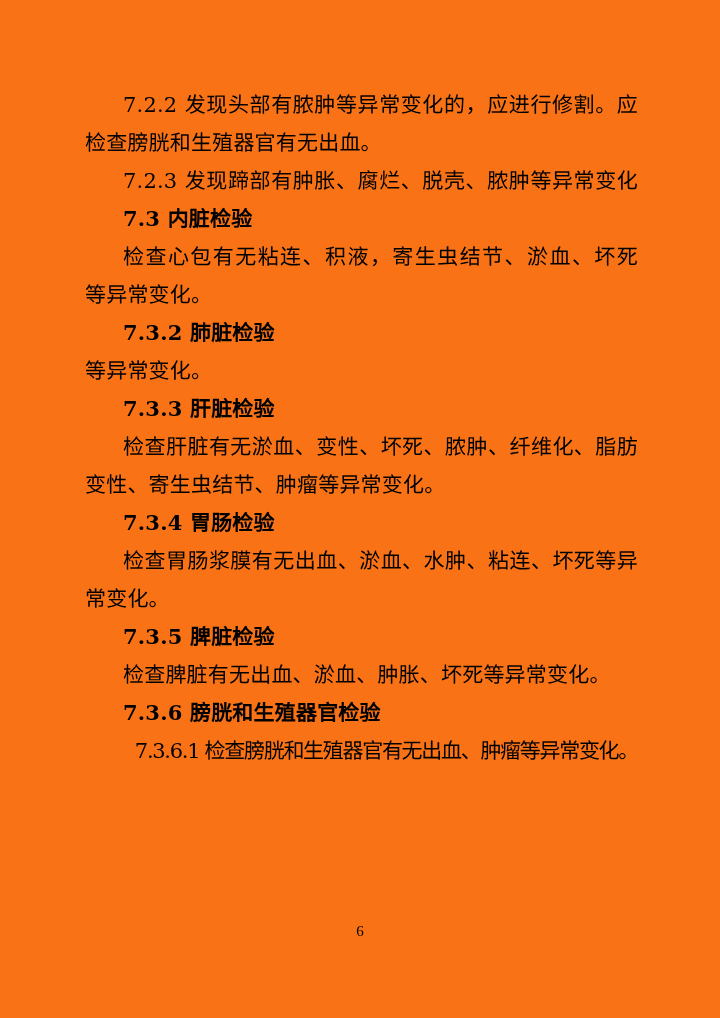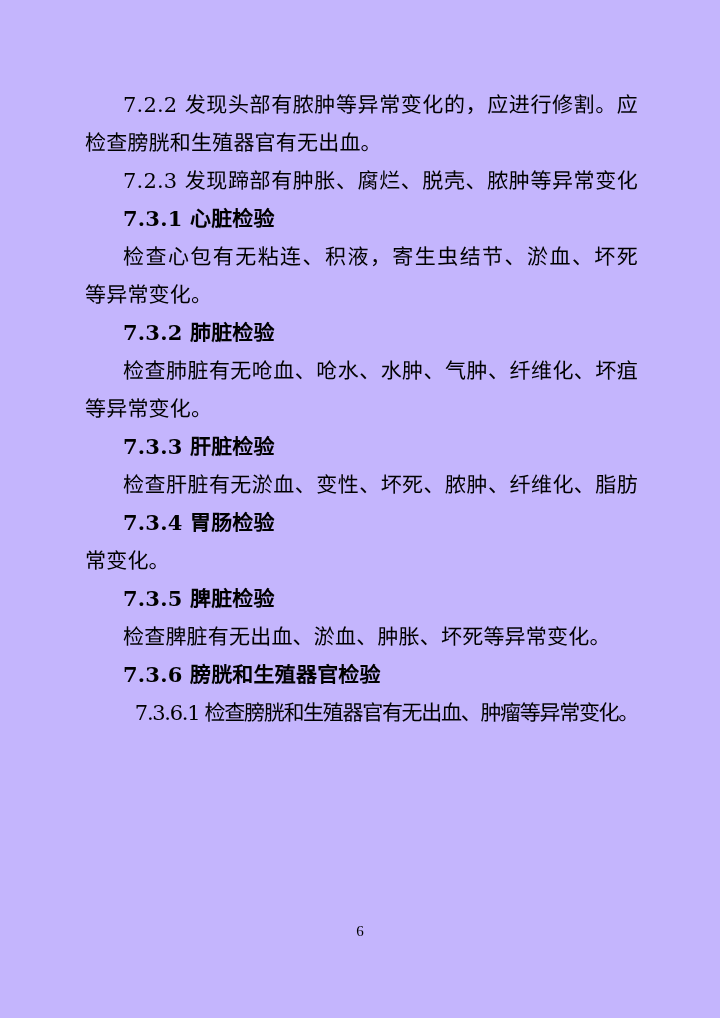--- a/index.html
+++ b/index.html
@@ -4,21 +4,21 @@
 <style>
   html, body {
     margin: 0;
     padding: 0;
     background: #ffffff;
   }
   .page {
     position: relative;
     width: 720px;
     height: 1018px;
-    background: #c4b5fd;
+    background: #f97316;
     color: #000000;
     font-family: "DejaVu Serif", "Liberation Serif", serif;
     overflow: hidden;
   }
   .content {
     position: absolute;
     left: 85px;
     top: 86px;
     width: 553px;
   }
@@ -59,37 +59,38 @@
 <body>
 
 <div class="page">
   <div class="content">
 
     <div class="line indent just">7.2.2  发现头部有脓肿等异常变化的，应进行修割。应</div>
     <div class="line">检查膀胱和生殖器官有无出血。</div>
 
     <div class="line indent just">7.2.3  发现蹄部有肿胀、腐烂、脱壳、脓肿等异常变化</div>
 
+    <div class="line indent heading">7.3  内脏检验</div>
 
-    <div class="line indent heading">7.3.1  心脏检验</div>
 
     <div class="line indent just">检查心包有无粘连、积液，寄生虫结节、淤血、坏死</div>
     <div class="line">等异常变化。</div>
 
     <div class="line indent heading">7.3.2  肺脏检验</div>
 
-    <div class="line indent just">检查肺脏有无呛血、呛水、水肿、气肿、纤维化、坏疽</div>
     <div class="line">等异常变化。</div>
 
     <div class="line indent heading">7.3.3  肝脏检验</div>
 
     <div class="line indent just">检查肝脏有无淤血、变性、坏死、脓肿、纤维化、脂肪</div>
+    <div class="line">变性、寄生虫结节、肿瘤等异常变化。</div>
 
     <div class="line indent heading">7.3.4  胃肠检验</div>
 
+    <div class="line indent just">检查胃肠浆膜有无出血、淤血、水肿、粘连、坏死等异</div>
     <div class="line">常变化。</div>
 
     <div class="line indent heading">7.3.5  脾脏检验</div>
 
     <div class="line indent">检查脾脏有无出血、淤血、肿胀、坏死等异常变化。</div>
 
     <div class="line indent heading">7.3.6  膀胱和生殖器官检验</div>
 
     <div class="line indent fit">7.3.6.1  检查膀胱和生殖器官有无出血、肿瘤等异常变化。</div>
 

